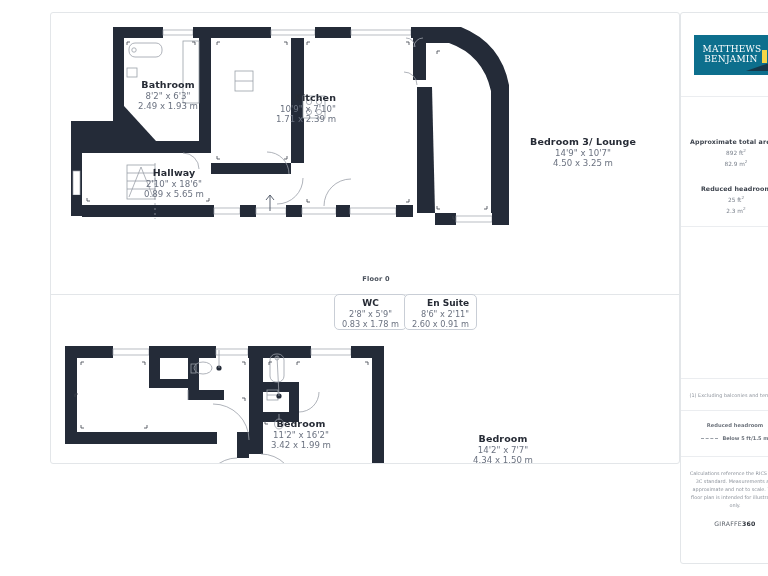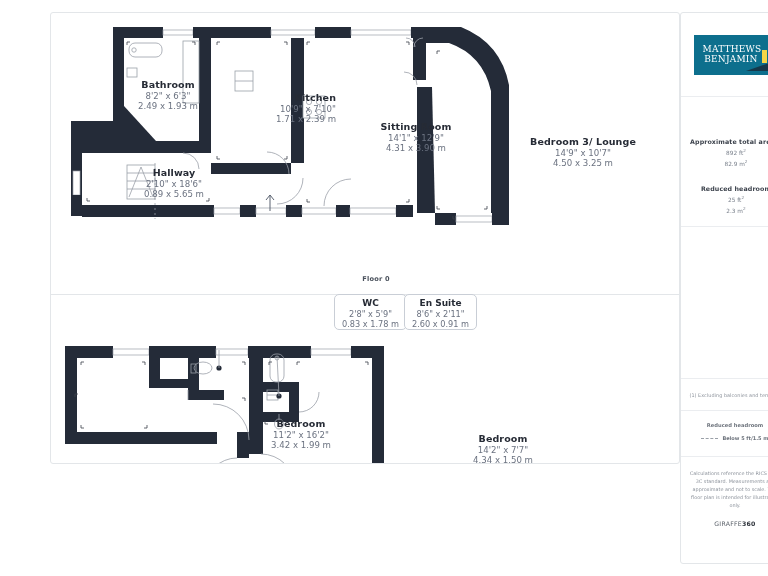--- a/index.html
+++ b/index.html
@@ -363,25 +363,20 @@
       <div class="rdim">8'2" x 6'3"</div>
       <div class="rdim">2.49 x 1.93 m</div>
     </div>
 
     <div class="room" style="left:175px; top:79px; width:110px;text-align:right;">
       <div class="rname">Kitchen</div>
       <div class="rdim">10'9" x 7'10"</div>
       <div class="rdim">1.71 x 2.39 m</div>
     </div>
 
-    <div class="room" style="left:305px; top:108px; width:120px;">
-      <div class="rname">Sitting Room</div>
-      <div class="rdim">14'1" x 12'9"</div>
-      <div class="rdim">4.31 x 3.90 m</div>
-    </div>
 
     <div class="room" style="left:462px; top:123px; width:140px;">
       <div class="rname">Bedroom 3/ Lounge</div>
       <div class="rdim">14'9" x 10'7"</div>
       <div class="rdim">4.50 x 3.25 m</div>
     </div>
 
     <div class="room" style="left:68px; top:154px; width:110px;">
       <div class="rname">Hallway</div>
       <div class="rdim">2'10" x 18'6"</div>
@@ -389,21 +384,21 @@
     </div>
 
     <div class="floor-label" style="left:265px; top:262px; width:120px;">Floor 0</div>
 
     <div class="callout" style="left:283px; top:281px;">
       <div class="rname">WC</div>
       <div class="rdim">2'8" x 5'9"</div>
       <div class="rdim">0.83 x 1.78 m</div>
     </div>
 
-    <div class="callout" style="left:353px; top:281px;">
+    <div class="callout" style="left:353px; top:281px;text-align:right;">
       <div class="rname">En Suite</div>
       <div class="rdim">8'6" x 2'11"</div>
       <div class="rdim">2.60 x 0.91 m</div>
     </div>
 
     <div class="room" style="left:192px; top:405px; width:116px;">
       <div class="rname">Bedroom</div>
       <div class="rdim">11'2" x 16'2"</div>
       <div class="rdim">3.42 x 1.99 m</div>
     </div>

